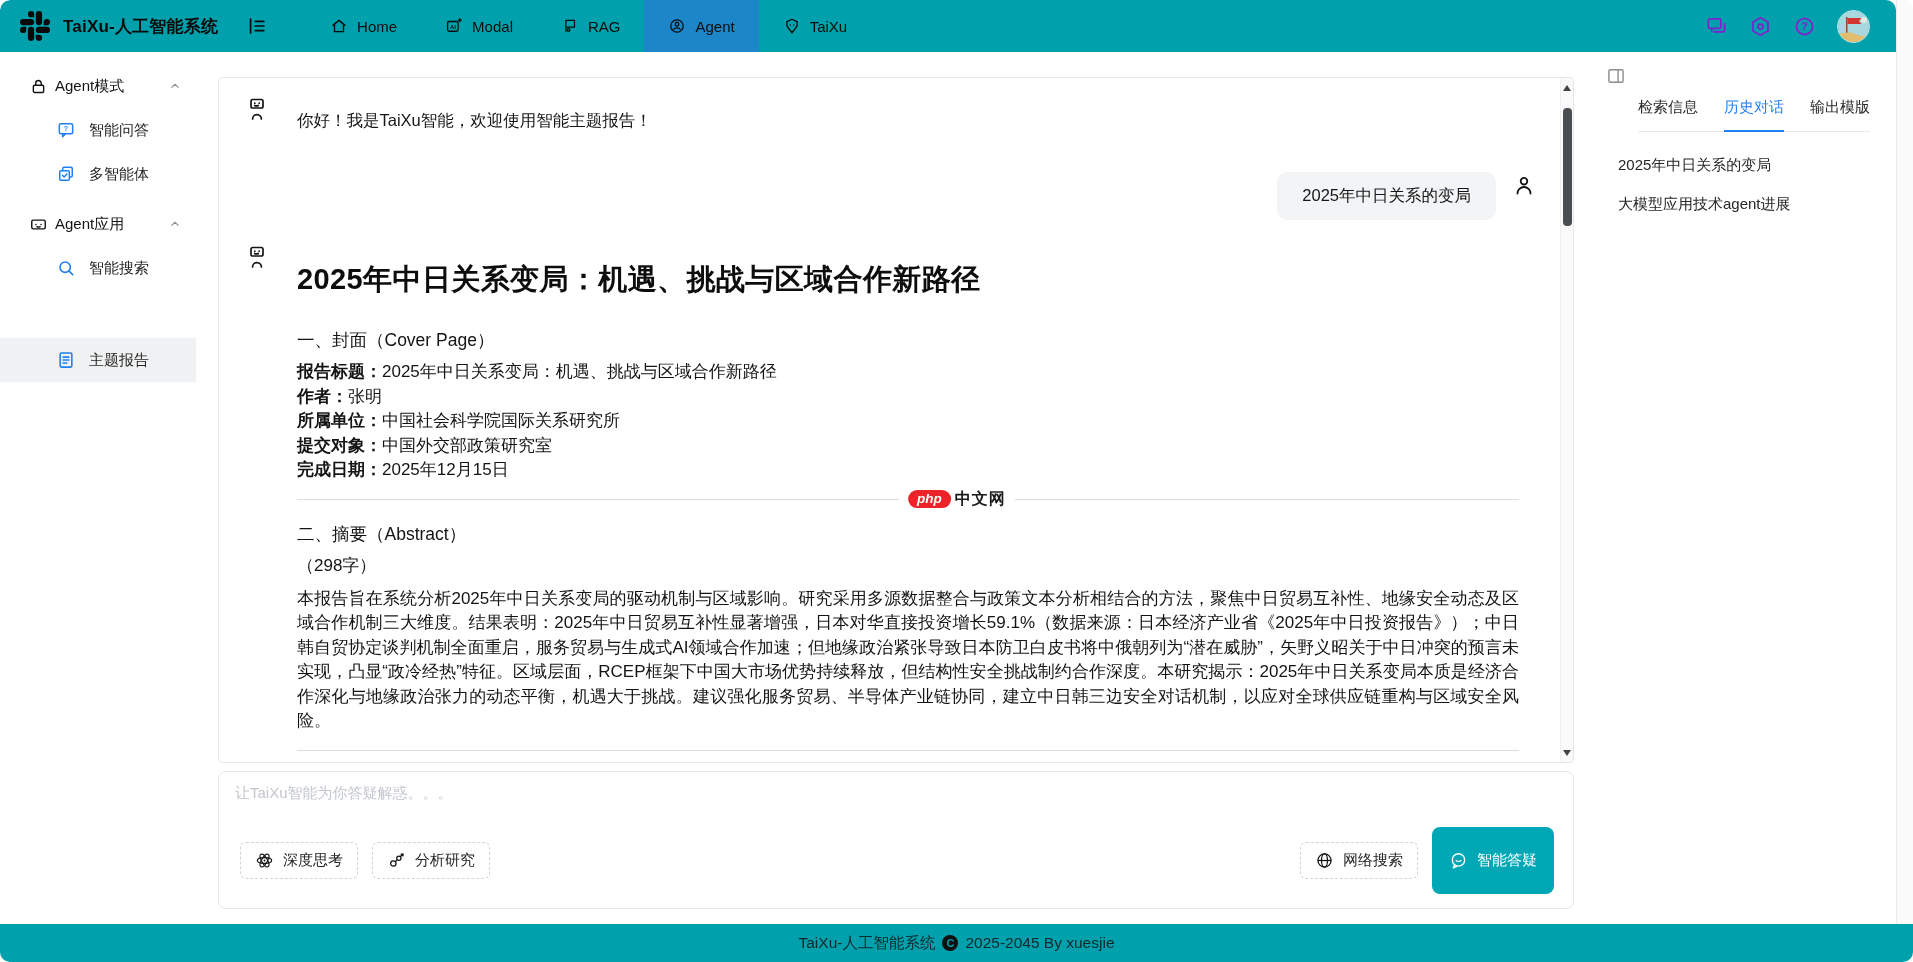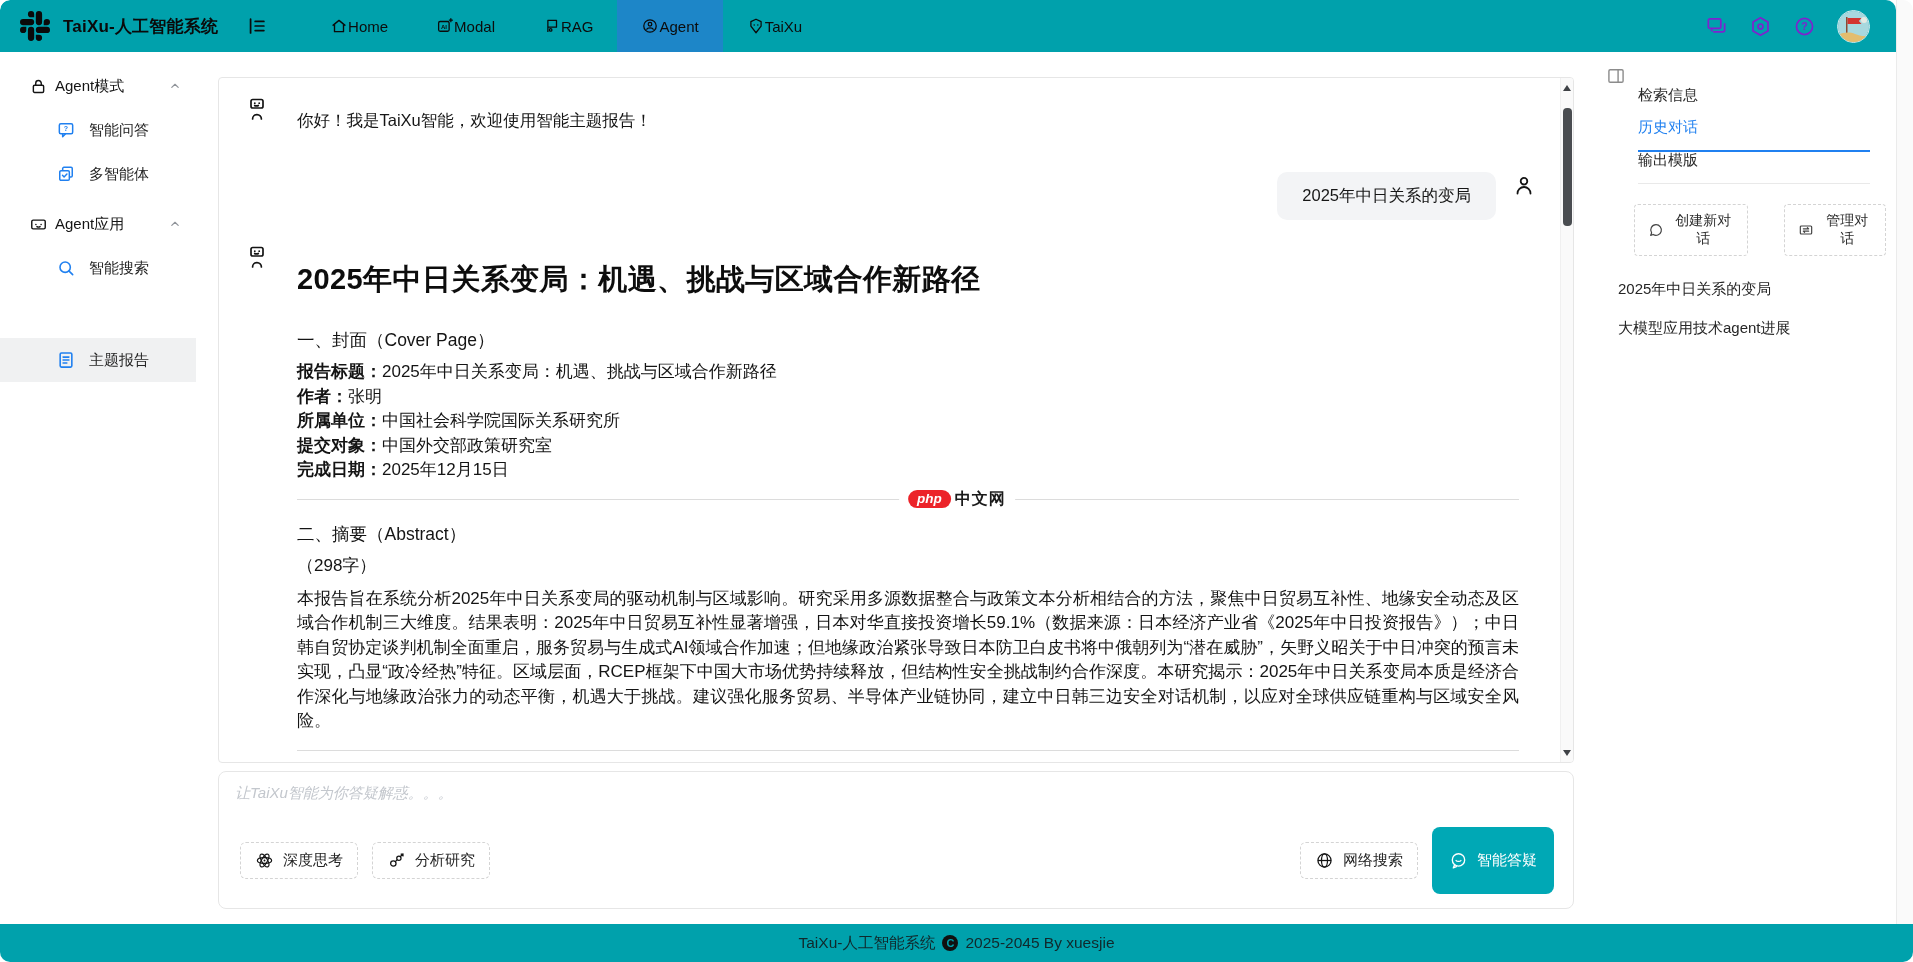--- a/index.html
+++ b/index.html
@@ -7,21 +7,21 @@
   body { font-family:"Liberation Sans","DejaVu Sans",sans-serif; }
   .app { position:relative; width:1913px; height:962px; background:#fff; overflow:hidden; border-radius:10px; }
 
   
   .navbar { position:absolute; left:0; top:0; width:1896px; height:52px; background:#00a1ac;
             display:flex; align-items:stretch; border-radius:10px 10px 0 0; }
   .nav-left { display:flex; align-items:center; padding-left:20px; }
   .brand-title { font-size:17px; font-weight:700; color:#0a0a0a; margin-left:13px; letter-spacing:.2px; }
   .nav-unfold { display:flex; align-items:center; margin-left:28px; cursor:pointer; }
   .nav-menu { display:flex; align-items:stretch; margin-left:38px; }
-  .nav-item { display:flex; align-items:center; padding:0 24px; font-size:15px; color:#0c0c0c; cursor:pointer; }
+  .nav-item { display:flex; align-items:center; gap:9px; padding:0 24px; font-size:15px; color:#0c0c0c; cursor:pointer; }
   .nav-item.active { background:#1d86c8; }
   .nav-right { margin-left:auto; display:flex; align-items:center; gap:21px; padding-right:26px; }
   .nav-right .icon-btn { display:flex; align-items:center; cursor:pointer; }
   .avatar { width:33px; height:33px; border-radius:50%; overflow:hidden; border:1px solid #d8eef0; cursor:pointer; }
 
   
   .sidebar { position:absolute; left:0; top:52px; width:196px; bottom:38px; background:#fff; padding-top:12px; }
   .side-group-h { height:44px; display:flex; align-items:center; gap:7px; padding:0 14px 0 29px;
                   font-size:15px; color:#141414; font-weight:500; cursor:pointer; }
   .side-group-h .chev { margin-left:auto; display:flex; }
@@ -61,33 +61,33 @@
   .sb-arrow { position:absolute; left:0; width:12px; height:15px; display:flex; align-items:center; justify-content:center; cursor:pointer; }
   .sb-up { top:2px; } .sb-down { bottom:2px; }
   .tri-up { width:0; height:0; border-left:4px solid transparent; border-right:4px solid transparent; border-bottom:6px solid #3f4246; }
   .tri-down { width:0; height:0; border-left:4px solid transparent; border-right:4px solid transparent; border-top:6px solid #3f4246; }
   .sb-thumb { position:absolute; left:1.5px; top:30px; width:9px; height:118px; background:#4a4d51; border-radius:4px; cursor:pointer; }
 
   
   .composer { position:absolute; left:22px; top:719px; width:1356px; height:138px;
               border:1px solid #e6e6e6; border-radius:8px; background:#fff; }
   .composer textarea { position:absolute; left:16px; top:12px; right:20px; height:62px; border:none; outline:none;
-              resize:none; font-family:inherit; font-size:15px; color:#be185d; background:transparent;font-style:italic; }
+              resize:none; font-family:inherit; font-size:15px; color:#be185d; background:transparent; }
   .composer textarea::placeholder { color:#c3c7cd; }
   .composer-row { position:absolute; left:21px; right:19px; bottom:14px; display:flex; align-items:center; gap:14px; }
   .chip { border:1px dashed #d4d4d4; border-radius:6px; padding:8px 14px; background:#fff; cursor:pointer;
           display:inline-flex; align-items:center; gap:9px; font-size:15px; color:#262626; font-family:inherit; }
   .spacer { flex:1; }
   .submit-btn { background:#00a8b5; border:none; border-radius:8px; padding:24px 17px; cursor:pointer;
           display:inline-flex; align-items:center; gap:9px; font-size:15px; color:#fff; font-family:inherit; }
 
   
   .rpanel { position:absolute; left:1600px; top:52px; width:296px; bottom:38px; background:#fff; }
   .rp-collapse { position:absolute; left:6px; top:14px; cursor:pointer; }
-  .rp-tabs { display:flex; justify-content:space-between; margin:34px 26px 0 38px; border-bottom:1px solid #e9e9e9;flex-direction:column; }
+  .rp-tabs { display:flex; justify-content:space-between; margin:46px 26px 0 38px; border-bottom:1px solid #e9e9e9; }
   .rp-tab { font-size:15px; color:#2b2b2b; padding:0 0 13px; cursor:pointer; }
   .rp-tab.active { color:#2080f0; border-bottom:2px solid #2080f0; margin-bottom:-1px; }
   .rp-actions { display:flex; gap:36px; margin:20px 10px 0 34px; }
   .rp-btn { border:1px dashed #d4d4d4; border-radius:4px; padding:7px 13px; background:#fff; cursor:pointer;
             display:inline-flex; align-items:center; gap:8px; font-size:14px; color:#2b2b2b; font-family:inherit; }
   .rp-history { margin-top:14px; }
   .rp-hitem { padding:10px 18px; font-size:15px; color:#262626; cursor:pointer; }
 
   
   .footer { position:absolute; left:0; right:0; bottom:0; height:38px; background:#00a1ac;
@@ -403,39 +403,20 @@
           <path d="M14.5 4.5v15"></path>
         </svg>
     </span>
 
     <div class="rp-tabs">
       <span class="rp-tab">检索信息</span>
       <span class="rp-tab active">历史对话</span>
       <span class="rp-tab">输出模版</span>
     </div>
 
-    <div class="rp-actions">
-      <button class="rp-btn">
-        <span style="display:flex;">
-          <svg width="16" height="16" viewBox="0 0 24 24" fill="none" stroke="#454545" stroke-width="1.8" stroke-linejoin="round">
-              <path d="M12 4a8 8 0 1 1-4.3 14.7L4 20l1.4-3.6A8 8 0 0 1 12 4z"></path>
-            </svg>
-        </span>
-        <span>创建新对话</span>
-      </button>
-      <button class="rp-btn">
-        <span style="display:flex;">
-          <svg width="16" height="16" viewBox="0 0 24 24" fill="none" stroke="#454545" stroke-width="1.8" stroke-linecap="round" stroke-linejoin="round">
-              <rect x="3.5" y="6" width="17" height="12" rx="1.5"></rect>
-              <path d="M8 10.3h8l-1.9-1.9M16 13.7H8l1.9 1.9"></path>
-            </svg>
-        </span>
-        <span>管理对话</span>
-      </button>
-    </div>
 
     <div class="rp-history">
       <div class="rp-hitem">2025年中日关系的变局</div>
       <div class="rp-hitem">大模型应用技术agent进展</div>
     </div>
   </aside>
 
   <div class="page-gutter"></div>
 
   <footer class="footer">

